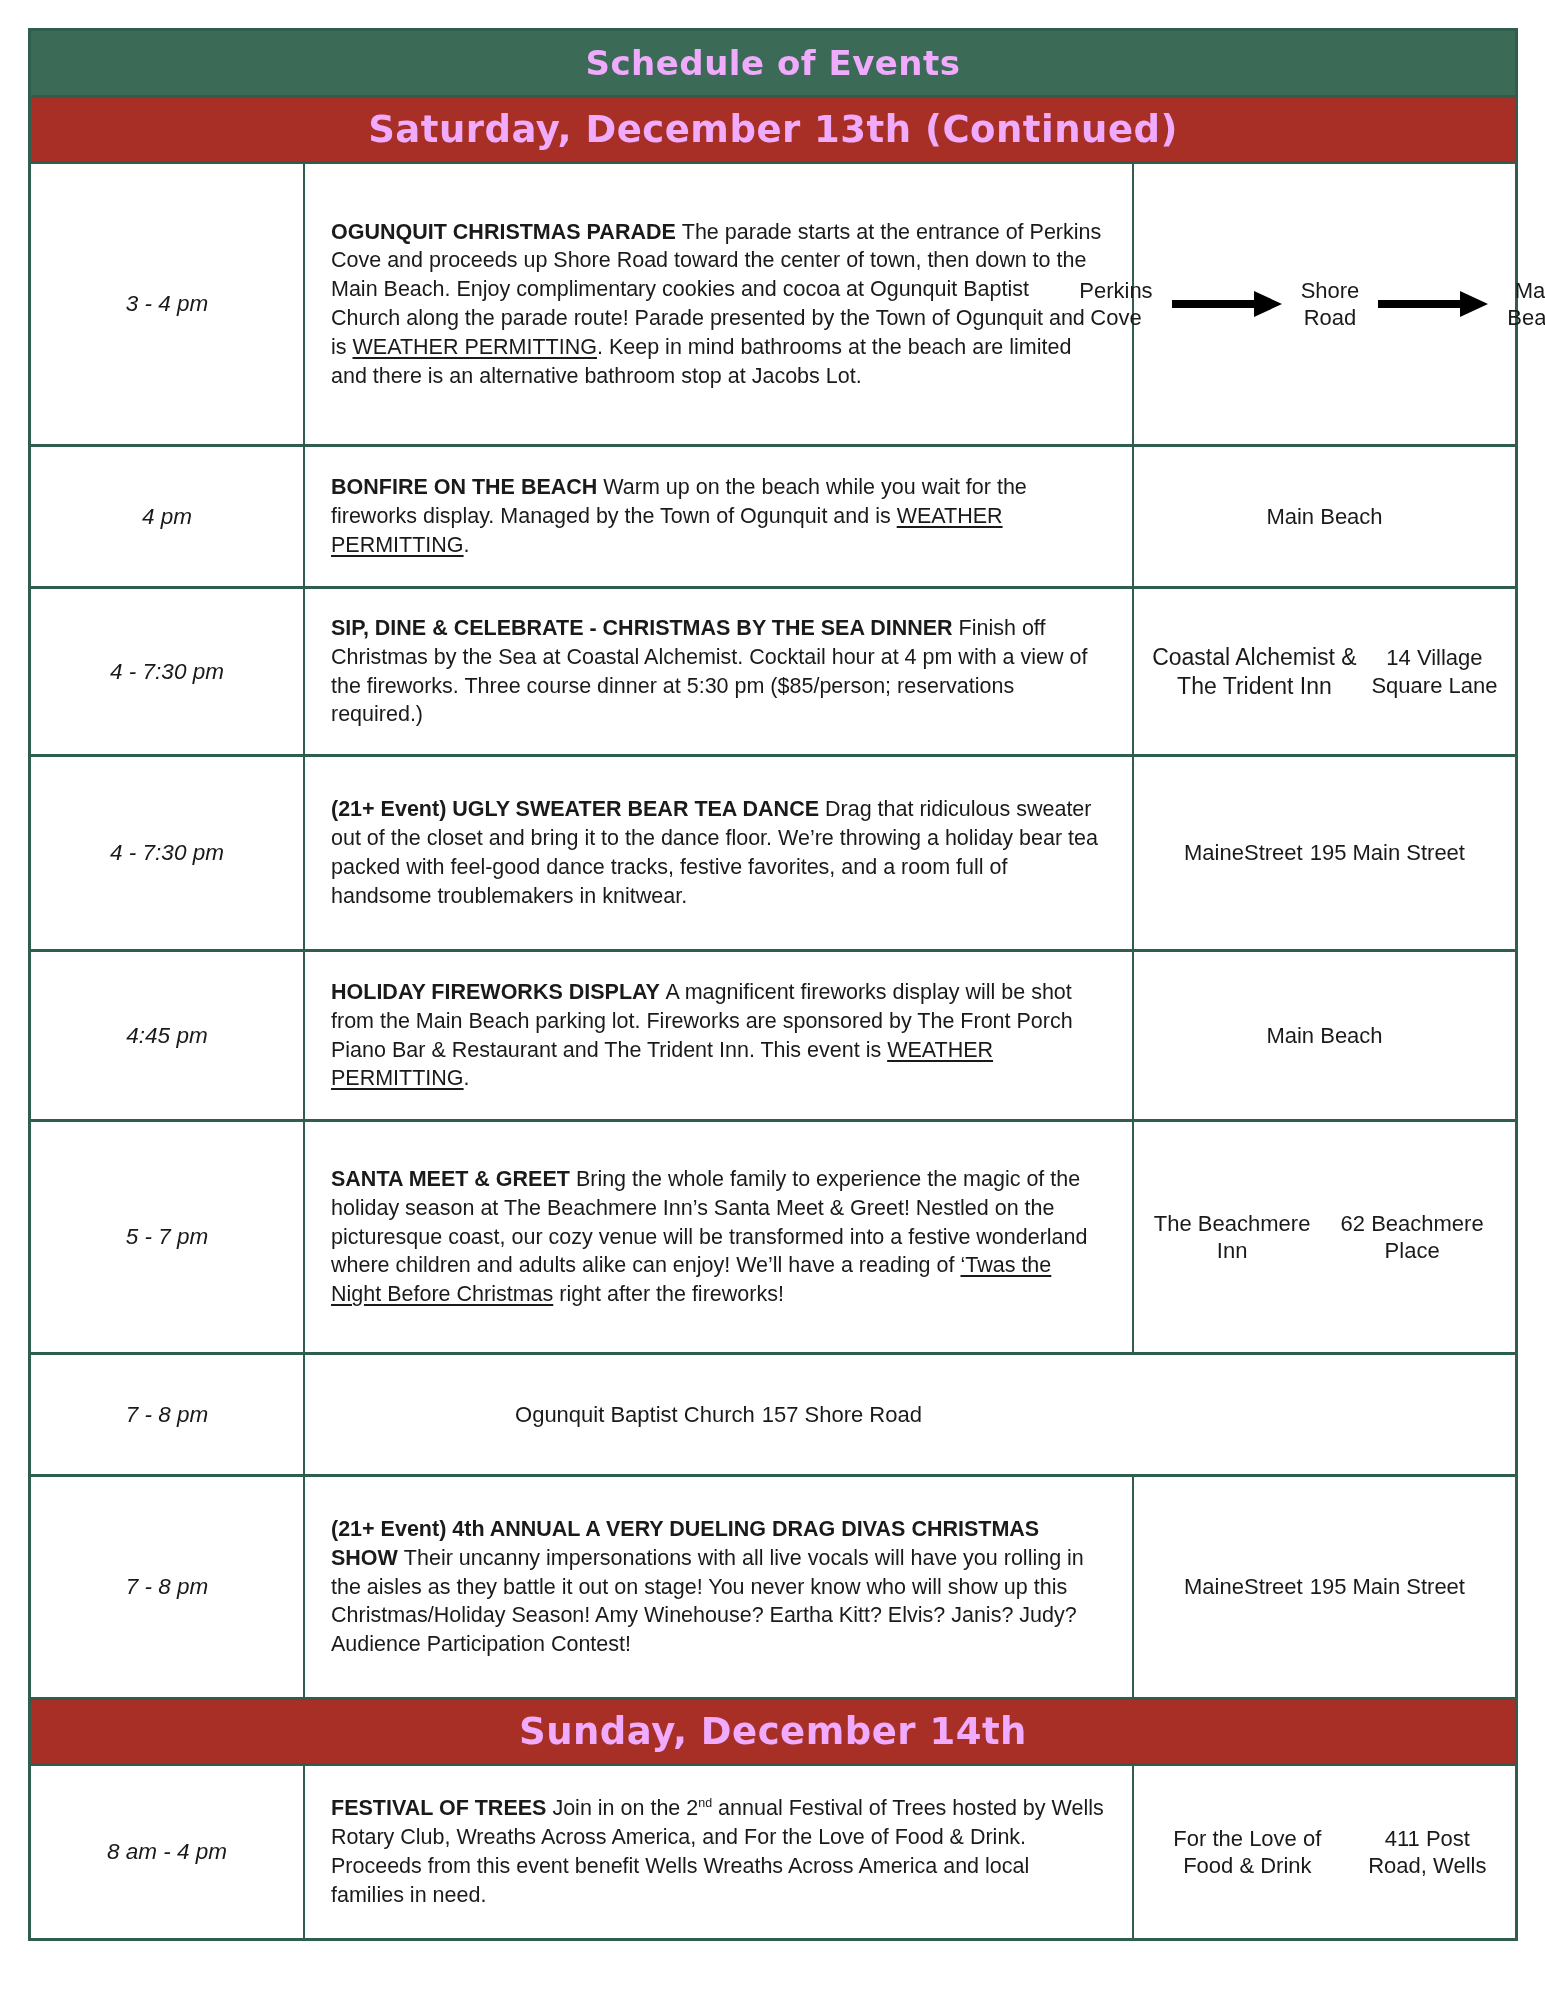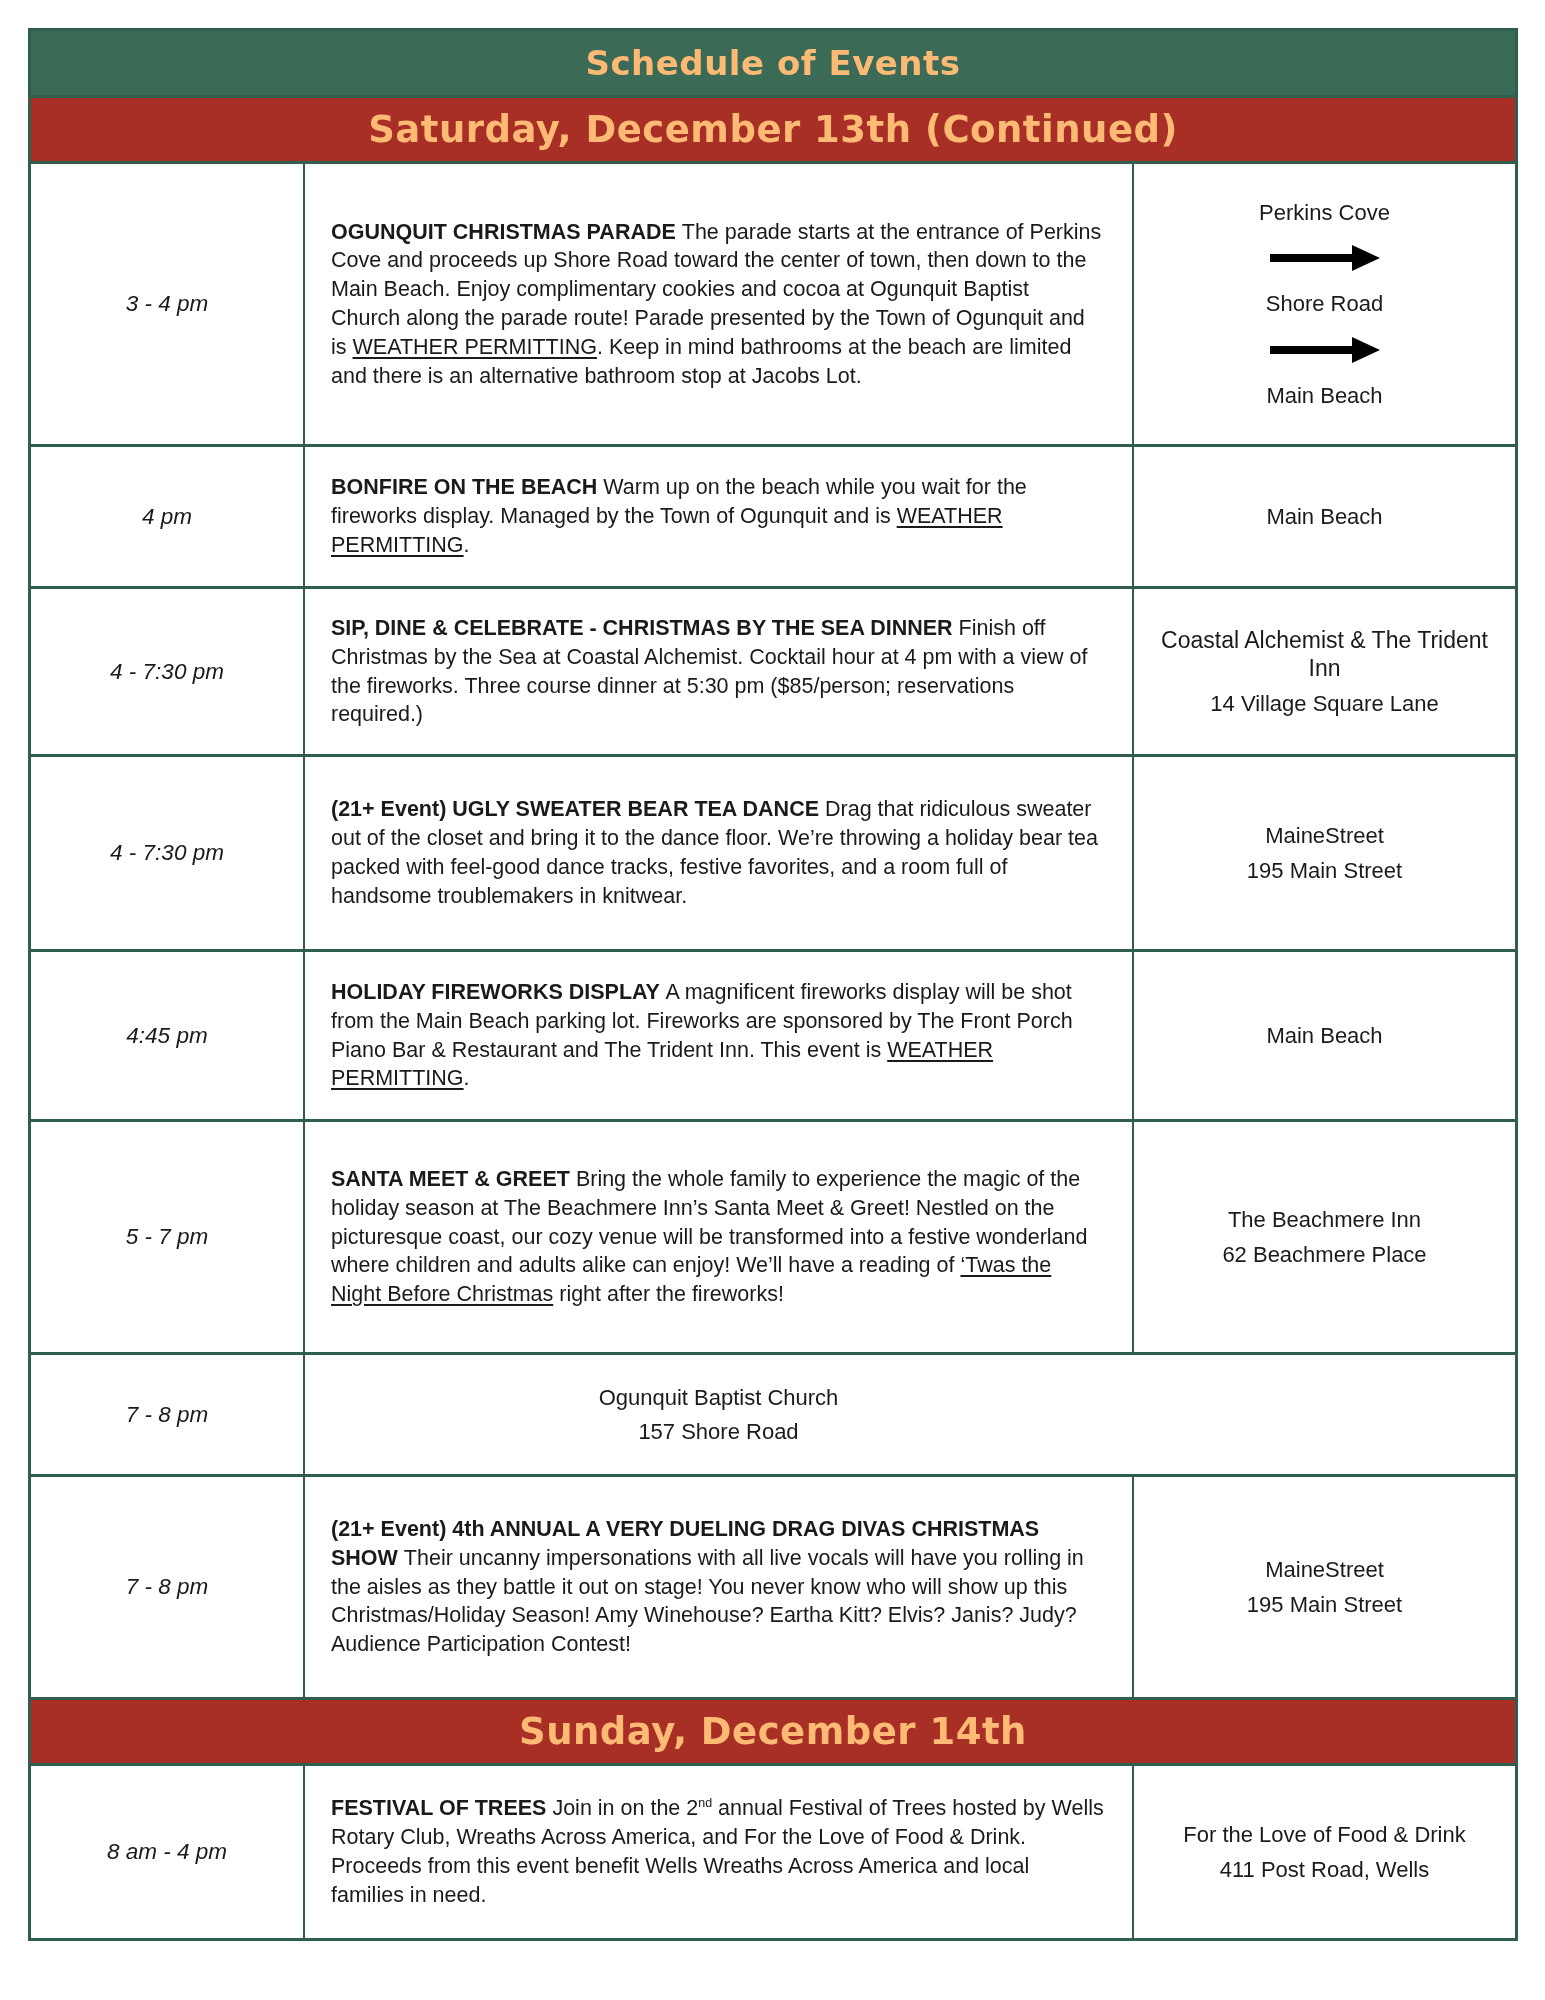--- a/index.html
+++ b/index.html
@@ -15,21 +15,21 @@
     font-family:"Liberation Sans","DejaVu Sans",sans-serif;
     color:var(--ink);
   }
   .page{padding:28px 27px 30px 28px;}
   .tbl{
     width:1490px;
     border:3px solid var(--bd);
   }
   .banner{
     display:flex;align-items:center;justify-content:center;
-    color:#fdba74;
+    color:#f0abfc;
     font-family:"DejaVu Sans","Liberation Sans",sans-serif;
     font-weight:bold;
     letter-spacing:0.5px;
     text-align:center;
   }
   .banner.green{background:var(--green);min-height:64px;font-size:34px;}
   .banner.red{background:var(--red);min-height:66px;font-size:37px;border-top:3px solid var(--bd);}
   .row{
     display:grid;
     grid-template-columns:272px 1fr 383px;
@@ -44,21 +44,21 @@
   }
   .desc{
     display:flex;align-items:center;
     padding:20px 28px 20px 26px;
     font-size:21.5px;line-height:1.34;
   }
   .desc strong{font-weight:bold;}
   .ul{text-decoration:underline;text-underline-offset:3px;margin-top:40px;}
   sup{font-size:0.58em;line-height:0;vertical-align:super;}
   .loc{
-    display:flex;flex-direction:column;align-items:center;justify-content:center;
+    display:flex;flex-direction:row;align-items:center;justify-content:center;
     text-align:center;font-size:22px;line-height:1.25;
     gap:7px;padding:12px 14px;
   }
   .loc.wide-gap{gap:15px;}
   .loc .small{font-size:23px;}
   .arrow-svg{display:block;}
   
   .r1{min-height:283px;} .r2{min-height:142px;} .r3{min-height:168px;}
   .r4{min-height:195px;} .r5{min-height:170px;} .r6{min-height:233px;}
   .r7{min-height:122px;} .r8{min-height:223px;} .r9{min-height:175px;}

